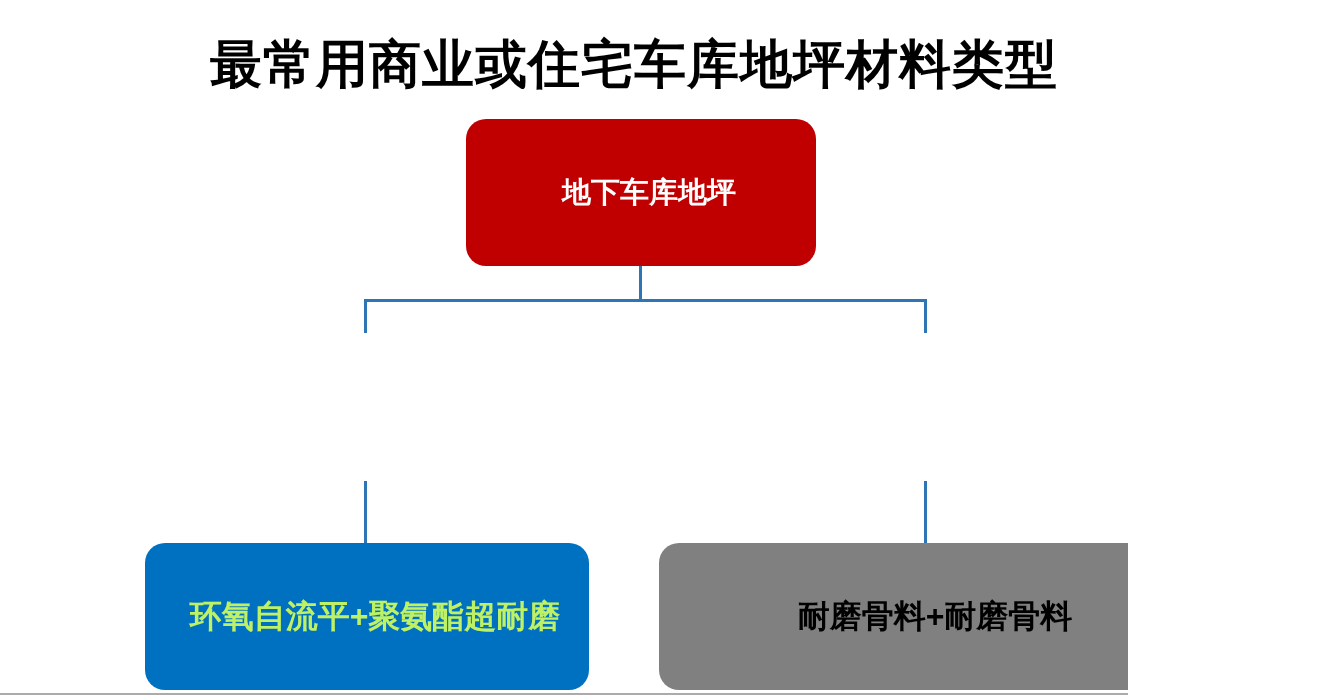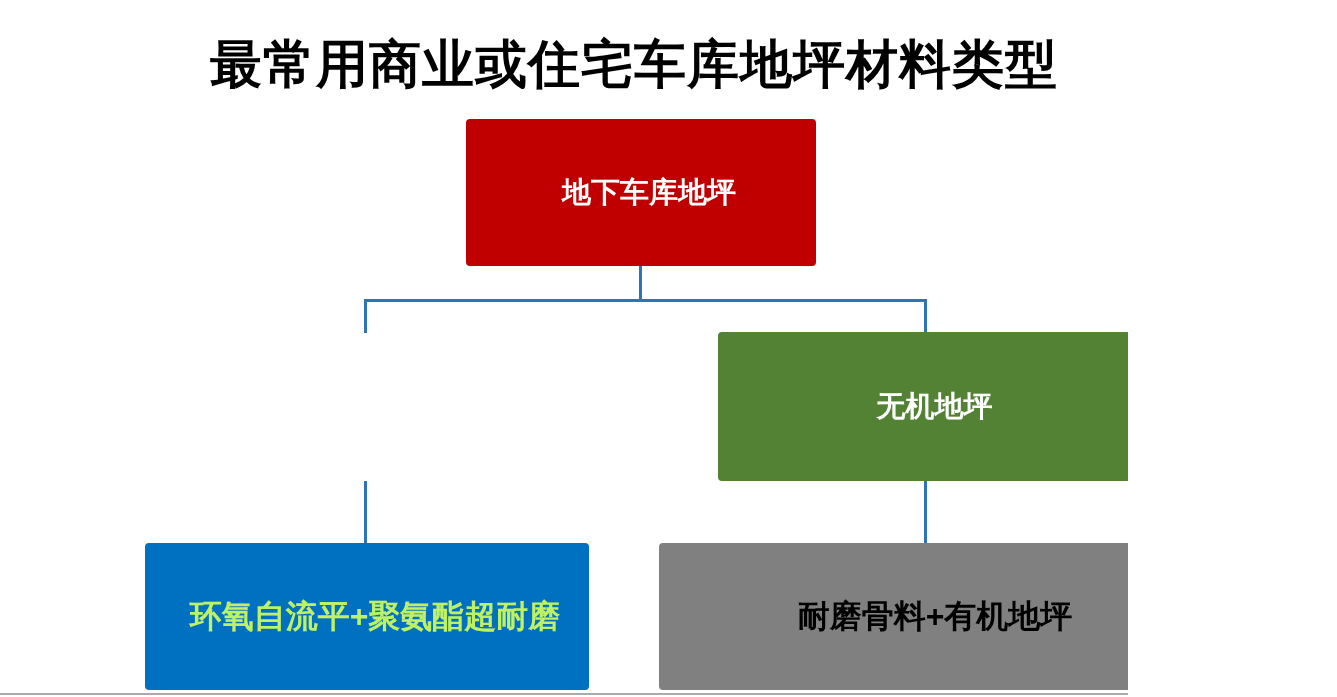--- a/index.html
+++ b/index.html
@@ -21,21 +21,21 @@
     width: 900px;
     font-size: 52px;
     font-weight: 900;
     letter-spacing: 1px;
     color: #000000;
     white-space: nowrap;
   }
 
   .node {
     position: absolute;
-    border-radius: 4px;
+    border-radius: 20px;
     display: flex;
     align-items: center;
     justify-content: center;
     text-align: center;
     font-weight: bold;
     padding-left: 16px;
   }
 
   .node-root {
     left: 466px; top: 119px; width: 350px; height: 147px;
@@ -132,27 +132,24 @@
   <div class="connector conn-left-drop"></div>
   <div class="connector conn-right-drop"></div>
   <div class="connector conn-left-leaf-drop"></div>
   <div class="connector conn-right-leaf-drop"></div>
 
   <div class="node node-root">
     <span>地下车库地坪</span>
   </div>
 
 
-  <div class="node node-inorganic">
-    <span>无机地坪</span>
-  </div>
 
   <div class="node node-epoxy">
     <span>环氧自流平+聚氨酯超耐磨</span>
   </div>
 
   <div class="node node-aggregate">
-    <span>耐磨骨料+有机地坪</span>
+    <span>耐磨骨料+耐磨骨料</span>
   </div>
 
   <div class="bottom-rule"></div>
 
 </div>
 
 </body></html>

